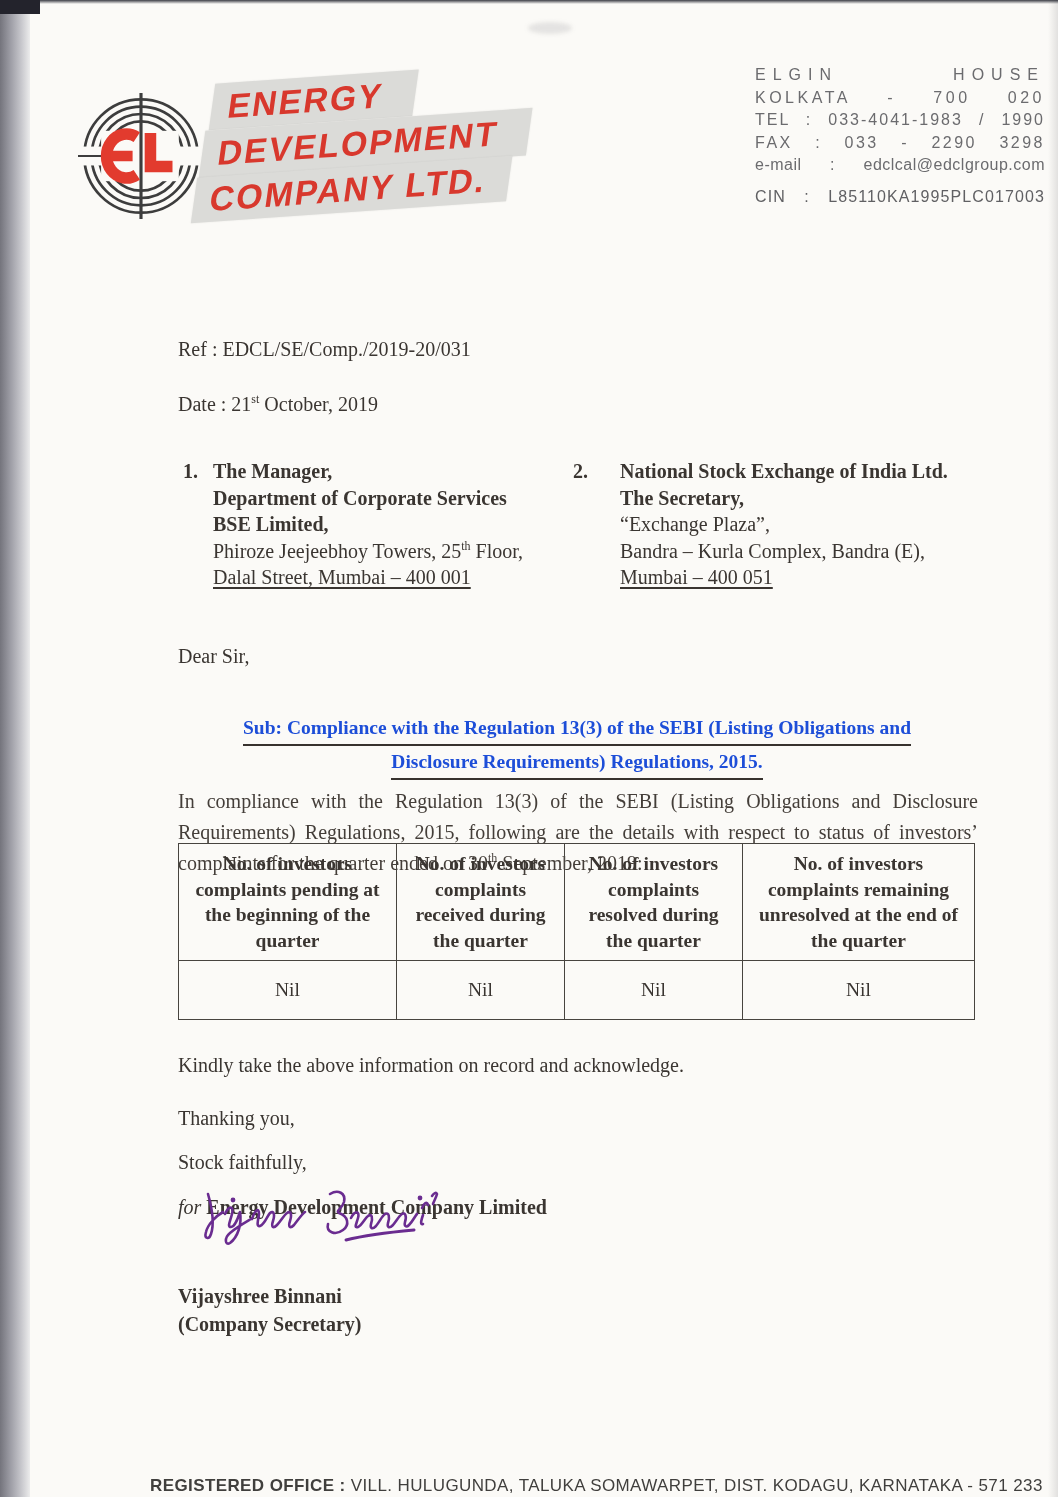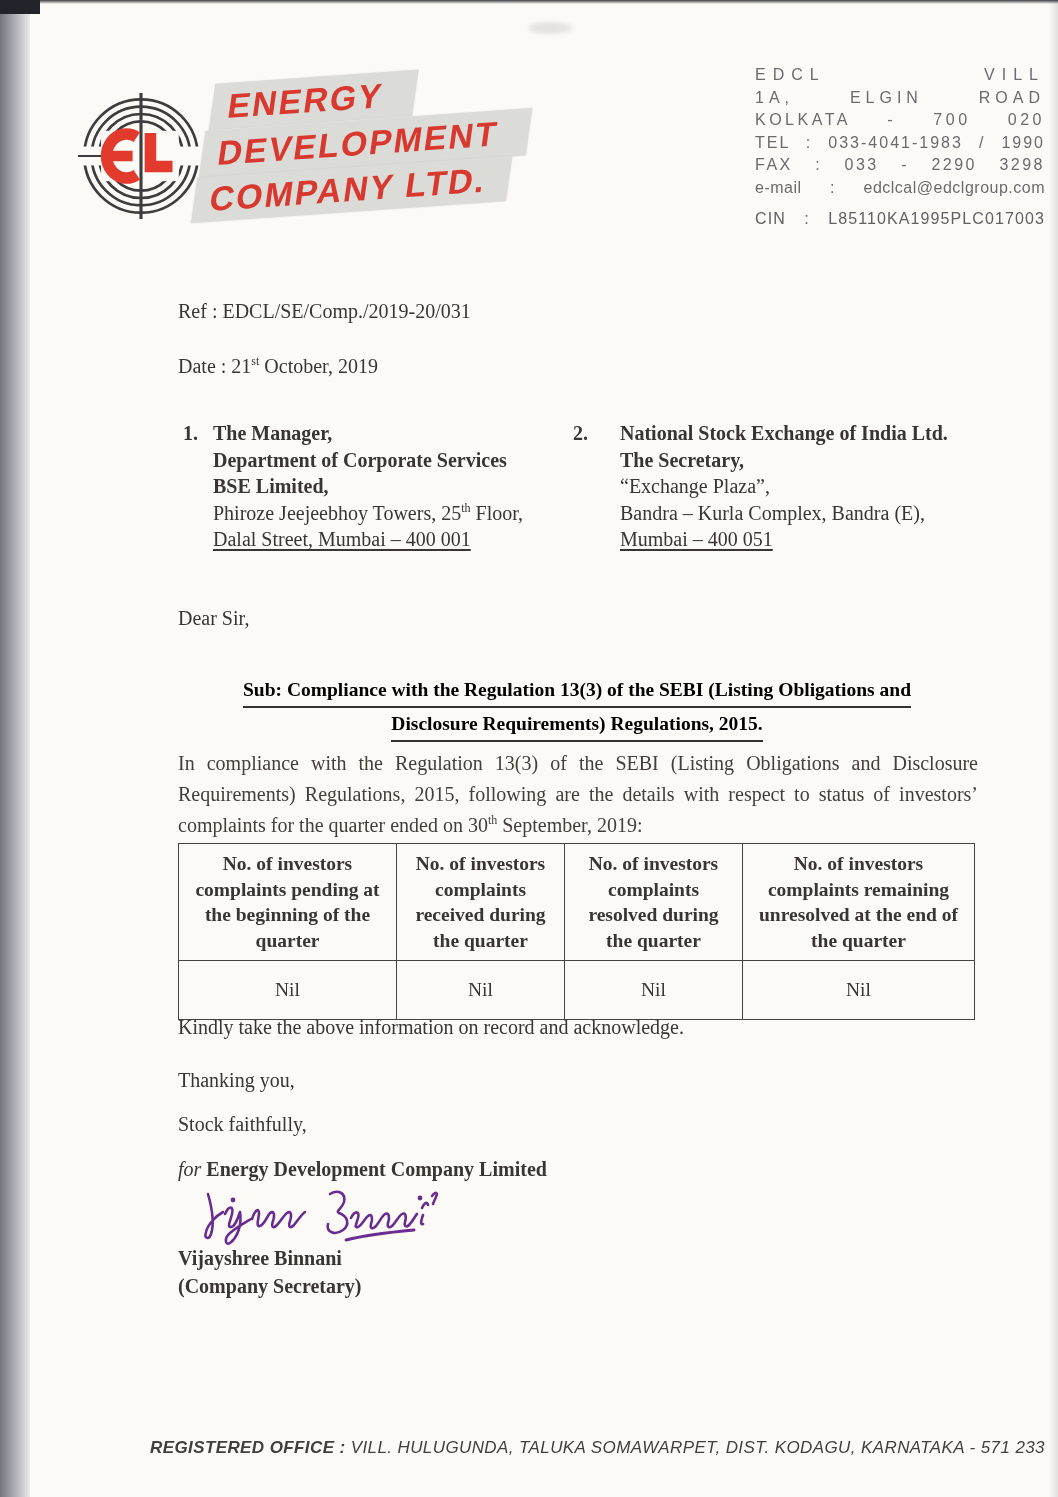--- a/index.html
+++ b/index.html
@@ -66,37 +66,37 @@
   .lh-line.l2{letter-spacing:3.5px;}
   .lh-line.l3{letter-spacing:2px;}
   .lh-line.l4{letter-spacing:2.5px;}
   .lh-line.l5{letter-spacing:.5px;}
   .lh-line.l6{letter-spacing:1px;}
   .lh-cin{
     margin-top:9px;letter-spacing:1.1px;color:#606063;
     text-align:justify;text-align-last:justify;white-space:nowrap;
   }
   
-  .abs{position:absolute;}
+  .abs{position:absolute;margin-top:38px;}
   .serif20{font-size:20px;}
   .ref-line{left:178px;top:300px;}
   .date-line{left:178px;top:355px;}
   sup{font-size:12px;line-height:0;}
   .recipient{line-height:26.5px;font-size:20px;}
   .rec-num{font-weight:bold;}
   .r1-num{left:183px;top:420px;}
   .r1-body{left:213px;top:420px;}
   .r2-num{left:573px;top:420px;}
   .r2-body{left:620px;top:420px;}
   .bold{font-weight:bold;}
   .uline{text-decoration:underline;text-underline-offset:3px;}
   .salutation{left:178px;top:607px;}
   .subject{
     left:178px;top:674px;width:798px;text-align:center;
-    font-weight:bold;font-size:19.5px;line-height:31px;color:#000000;
+    font-weight:bold;font-size:19.5px;line-height:31px;color:#1d4ed8;
   }
   .subject .sline{display:inline-block;border-bottom:2px solid #37322e;padding-bottom:1px;white-space:nowrap;}
   .bodypara{
     left:178px;top:748px;width:800px;
     font-size:20px;line-height:31px;text-align:justify;color:#443e39;
   }
   
   .cmp-table{
     position:absolute;left:178px;top:843px;
     border-collapse:collapse;table-layout:fixed;width:796px;
@@ -116,21 +116,21 @@
   .for-line{left:178px;top:1158px;font-size:20px;}
   .for-word{font-style:italic;}
   .company-bold{font-weight:bold;}
   .signature{position:absolute;left:196px;top:1180px;}
   .sig-name{left:178px;top:1247px;font-weight:bold;}
   .sig-title{left:178px;top:1275px;font-weight:bold;}
   
   .footer{
     left:150px;top:1438px;white-space:nowrap;
     font-family:"Liberation Sans",sans-serif;
-    font-size:17px;letter-spacing:.4px;color:#403f3d;font-style:italic;
+    font-size:17px;letter-spacing:.4px;color:#403f3d;
   }
   .footer .flabel{font-weight:bold;}
 </style>
 </head>
 <body>
 
 <div class="page">
 
   <div class="scan-left"></div>
   <div class="scan-right"></div>
@@ -162,22 +162,21 @@
     <span>ENERGY</span>
   </div>
   <div class="banner banner-2">
     <span>DEVELOPMENT</span>
   </div>
   <div class="banner banner-3">
     <span>COMPANY LTD.</span>
   </div>
 
   <div class="lh-block">
-    <div class="lh-line l0">EDCL VILL</div>
-    <div class="lh-line l1">1A, ELGIN ROAD</div>
+    <div class="lh-line l0">ELGIN HOUSE</div>
     <div class="lh-line l2">KOLKATA - 700 020</div>
     <div class="lh-line l3">TEL : 033-4041-1983 / 1990</div>
     <div class="lh-line l4">FAX : 033 - 2290 3298</div>
     <div class="lh-line l5">e-mail : edclcal@edclgroup.com</div>
     <div class="lh-cin">CIN : L85110KA1995PLC017003</div>
   </div>
 
   <div class="abs serif20 ref-line">Ref : EDCL/SE/Comp./2019-20/031</div>
   <div class="abs serif20 date-line"><span>Date : 21</span><sup>st</sup><span> October, 2019</span></div>
 

